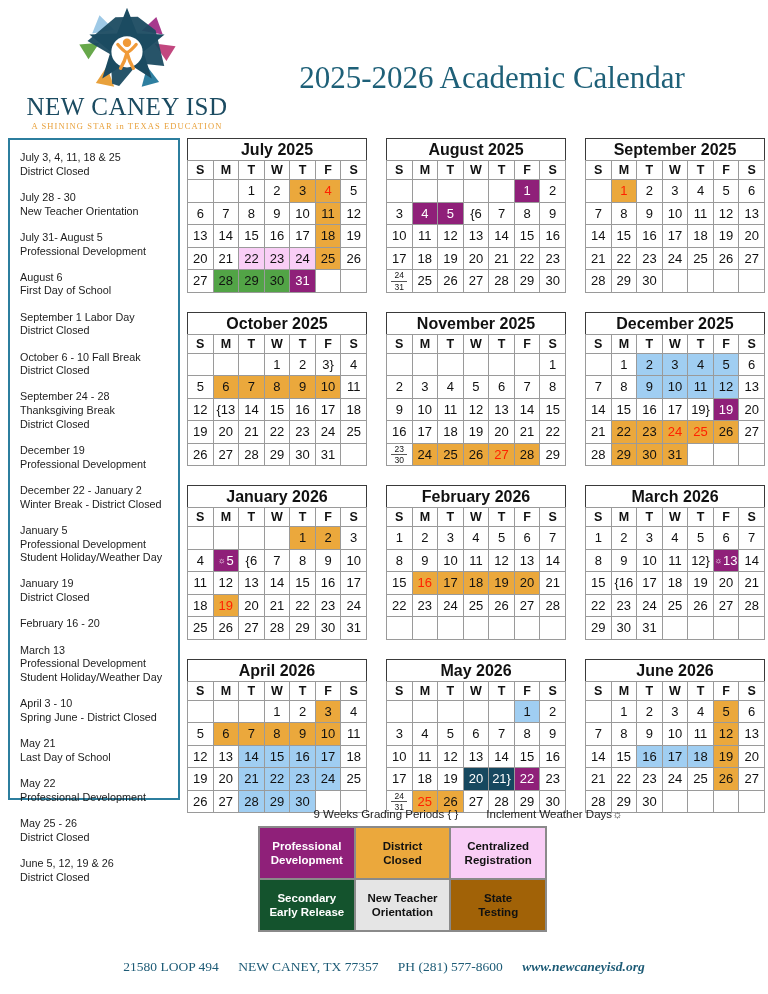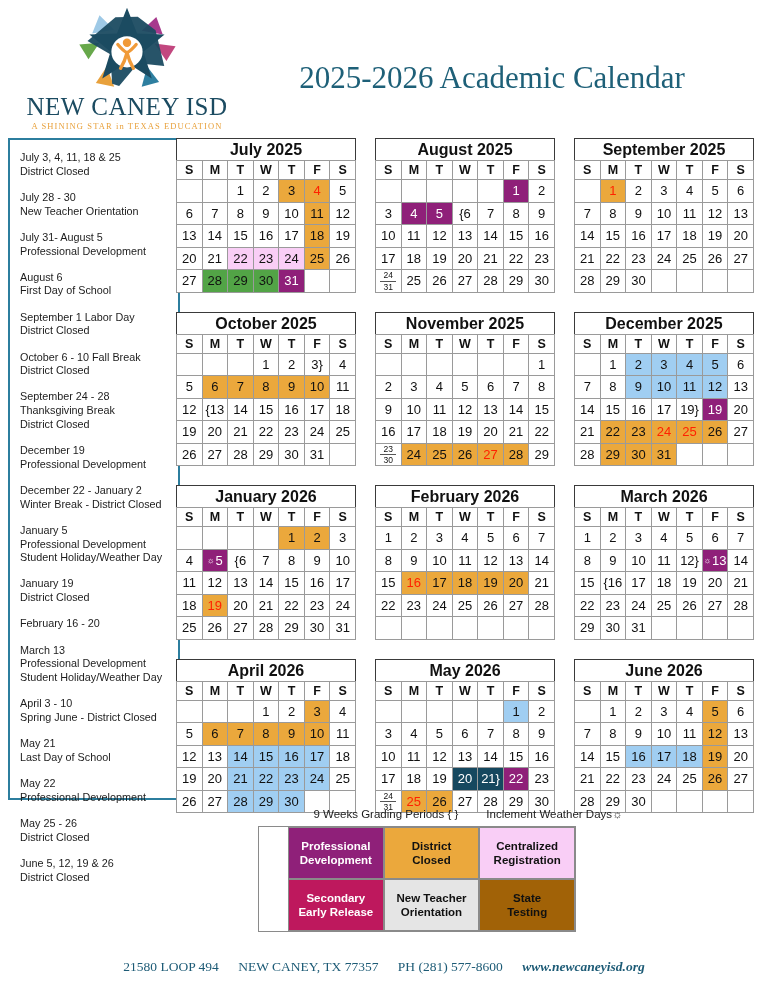--- a/index.html
+++ b/index.html
@@ -17,21 +17,21 @@
     font-family:"Liberation Serif",serif;font-size:31px;color:#1E6078;
   }
   
   .sidebar{
     position:absolute;left:8px;top:138px;width:172px;height:662px;
     border:2px solid #2C7E9E;box-sizing:border-box;padding:11px 6px 0 10px;
   }
   .event{margin-bottom:12.5px;font-size:10.8px;line-height:1.27;color:#1c1c1c;}
   
   .months{
-    position:absolute;left:176px;top:138px;width:562px;
+    position:absolute;left:187px;top:138px;width:562px;
     display:grid;grid-template-columns:repeat(3,180px);column-gap:10px;row-gap:10px;gap:19px;
   }
   .month{width:180px;}
   .m-title{
     border:1.5px solid #3a3a3a;border-bottom:none;box-sizing:border-box;
     font-weight:bold;font-size:16px;text-align:center;padding:2px 0 1px;background:#fff;
   }
   .m-table{border-collapse:collapse;table-layout:fixed;width:180px;border:1.5px solid #3a3a3a;background:#fff;}
   .m-table th,.m-table td{
     border:1px solid #9a9a9a;text-align:center;padding:0;overflow:hidden;
@@ -45,21 +45,21 @@
   .sp-top{border-bottom:1px solid #555;padding:1px 2px;min-width:12px;}
   .sp-bot{padding-top:1px;}
   
   .legend-notes{
     position:absolute;left:187px;top:808px;width:562px;text-align:center;
     font-size:11.5px;color:#1c1c1c;
   }
   .legend-notes span{margin:4px 14px;}
   .legend{
     position:absolute;left:258px;top:826px;width:287px;
-    display:grid;grid-template-columns:repeat(3,1fr);border:1px solid #8a8a8a;padding-left:29px;
+    display:grid;grid-template-columns:repeat(3,1fr);border:1px solid #8a8a8a;
   }
   .legend-cell{
     height:50px;display:flex;flex-direction:column;align-items:center;justify-content:center;
     font-weight:bold;font-size:11.5px;line-height:1.25;text-align:center;border:0.5px solid #8a8a8a;
   }
   .legend-cell.lt{color:#fff;}
   
   .footer{
     position:absolute;top:959px;left:0;width:768px;text-align:center;
     font-family:"Liberation Serif",serif;font-size:13.5px;color:#1D5B76;
@@ -961,21 +961,21 @@
       <div>Development</div>
     </div>
     <div class="legend-cell" style="background: rgb(235, 168, 60);">
       <div>District</div>
       <div>Closed</div>
     </div>
     <div class="legend-cell" style="background: rgb(249, 206, 246);">
       <div>Centralized</div>
       <div>Registration</div>
     </div>
-    <div class="legend-cell lt" style="background: #be185d;">
+    <div class="legend-cell lt" style="background: #14532d;">
       <div>Secondary</div>
       <div>Early Release</div>
     </div>
     <div class="legend-cell" style="background: #e5e5e5;">
       <div>New Teacher</div>
       <div>Orientation</div>
     </div>
     <div class="legend-cell" style="background: #a16207;">
       <div>State</div>
       <div>Testing</div>

